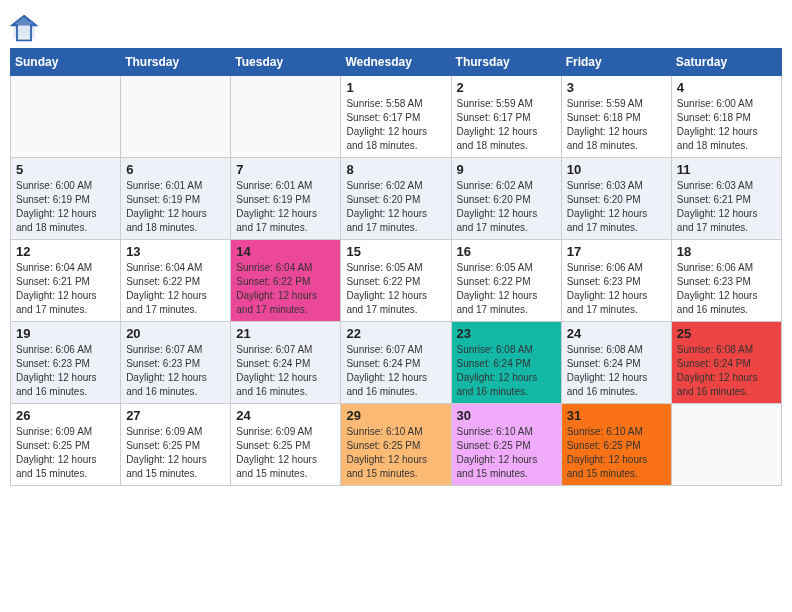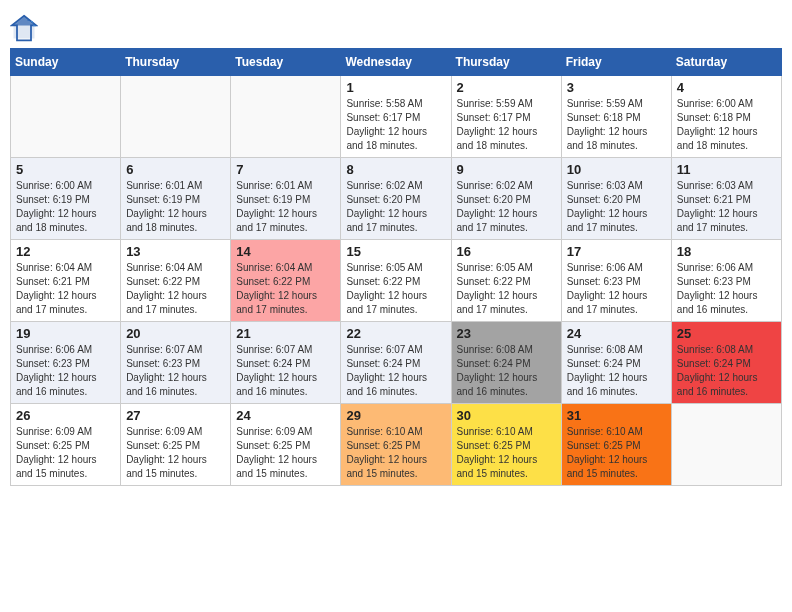--- a/index.html
+++ b/index.html
@@ -205,21 +205,21 @@
 Daylight: 12 hours
 and 17 minutes.</div>
         </td>
         <td style="background: rgb(255, 255, 255);">
           <div class="day-num">13</div>
           <div class="day-info" style="white-space: pre-line;">Sunrise: 6:04 AM
 Sunset: 6:22 PM
 Daylight: 12 hours
 and 17 minutes.</div>
         </td>
-        <td style="background: #fca5a5;">
+        <td style="background: #ec4899;">
           <div class="day-num">14</div>
           <div class="day-info" style="white-space: pre-line;">Sunrise: 6:04 AM
 Sunset: 6:22 PM
 Daylight: 12 hours
 and 17 minutes.</div>
         </td>
         <td style="background: rgb(255, 255, 255); margin-left: 8px;">
           <div class="day-num">15</div>
           <div class="day-info" style="white-space: pre-line;">Sunrise: 6:05 AM
 Sunset: 6:22 PM
@@ -270,21 +270,21 @@
 Daylight: 12 hours
 and 16 minutes.</div>
         </td>
         <td style="background: rgb(238, 241, 248);">
           <div class="day-num">22</div>
           <div class="day-info" style="white-space: pre-line;">Sunrise: 6:07 AM
 Sunset: 6:24 PM
 Daylight: 12 hours
 and 16 minutes.</div>
         </td>
-        <td style="background: #a3a3a3;">
+        <td style="background: #14b8a6;">
           <div class="day-num">23</div>
           <div class="day-info" style="white-space: pre-line;">Sunrise: 6:08 AM
 Sunset: 6:24 PM
 Daylight: 12 hours
 and 16 minutes.</div>
         </td>
         <td style="background: rgb(238, 241, 248);">
           <div class="day-num">24</div>
           <div class="day-info" style="white-space: pre-line;">Sunrise: 6:08 AM
 Sunset: 6:24 PM
@@ -321,21 +321,21 @@
 Daylight: 12 hours
 and 15 minutes.</div>
         </td>
         <td style="background: #fdba74;">
           <div class="day-num">29</div>
           <div class="day-info" style="white-space: pre-line;">Sunrise: 6:10 AM
 Sunset: 6:25 PM
 Daylight: 12 hours
 and 15 minutes.</div>
         </td>
-        <td style="background: #fde047;">
+        <td style="background: #f0abfc;">
           <div class="day-num">30</div>
           <div class="day-info" style="white-space: pre-line;">Sunrise: 6:10 AM
 Sunset: 6:25 PM
 Daylight: 12 hours
 and 15 minutes.</div>
         </td>
         <td style="background: #f97316;">
           <div class="day-num">31</div>
           <div class="day-info" style="white-space: pre-line;">Sunrise: 6:10 AM
 Sunset: 6:25 PM

